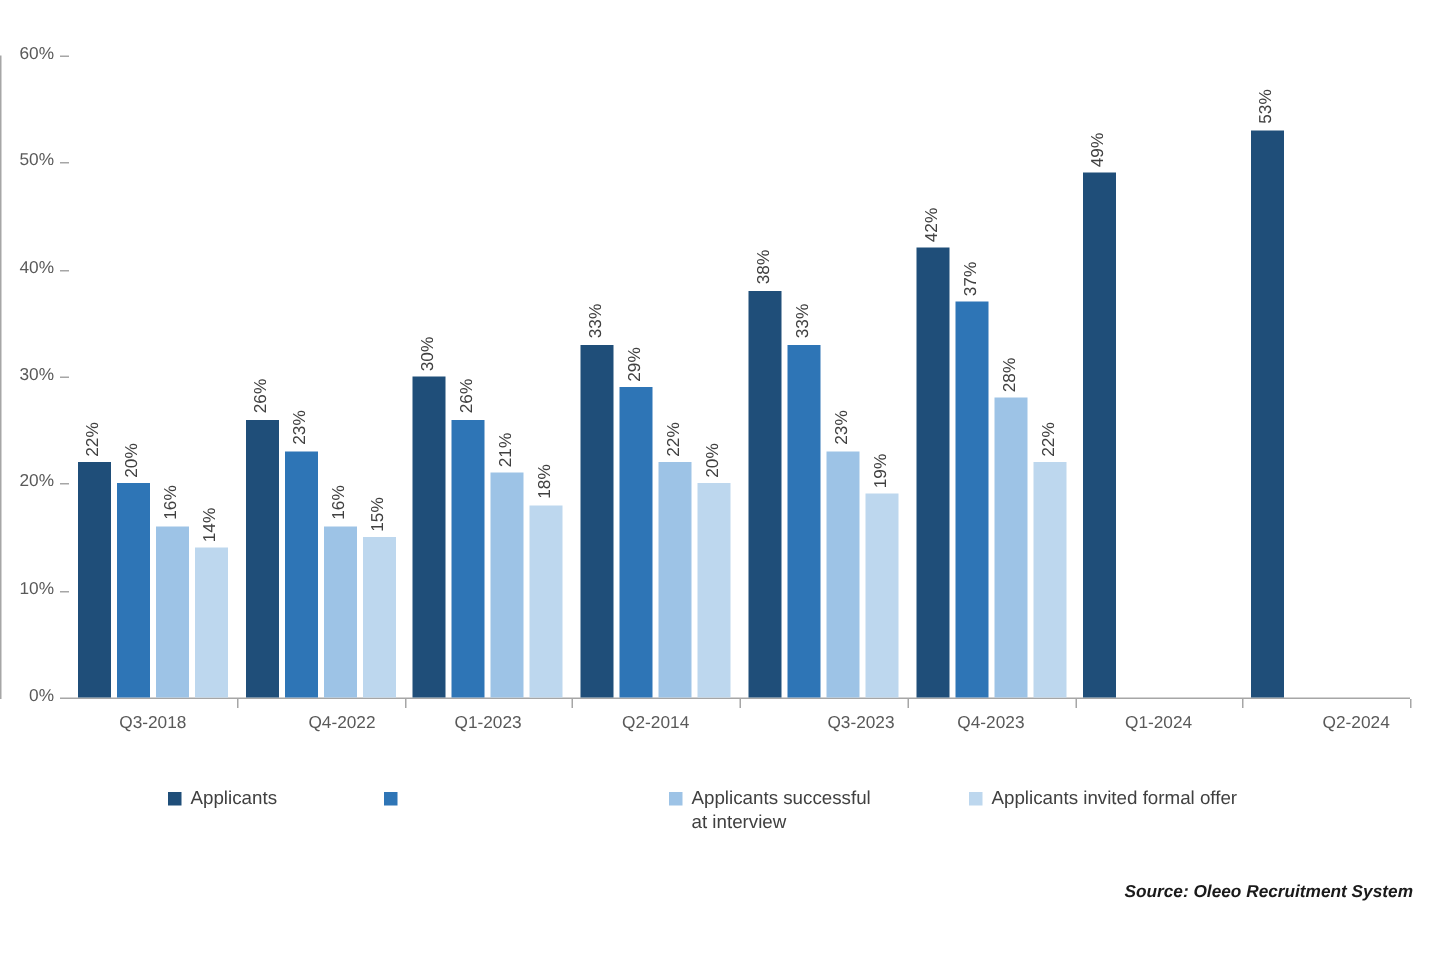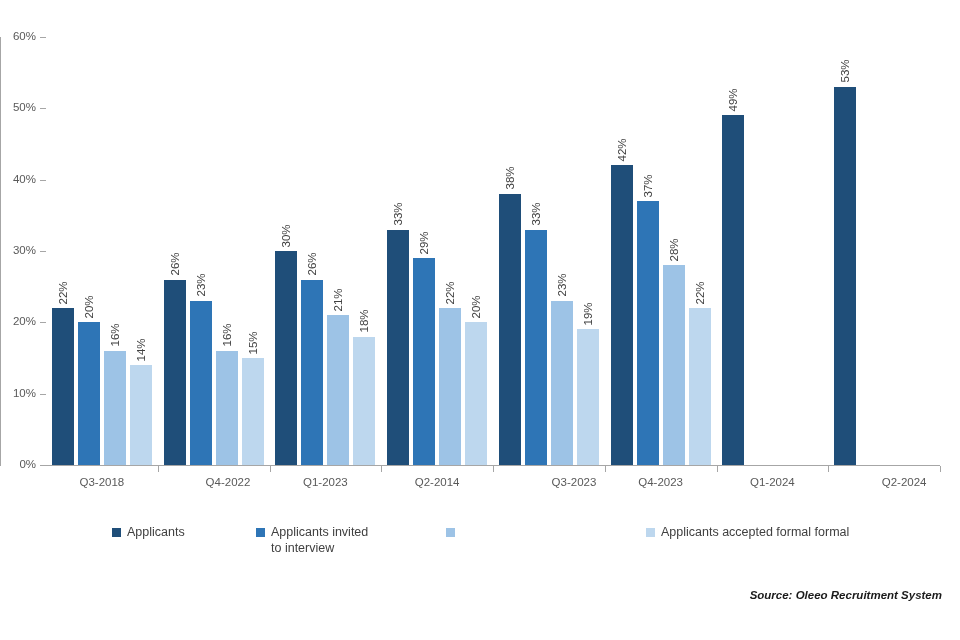--- a/index.html
+++ b/index.html
@@ -232,26 +232,26 @@
       <div class="bar-label" style="left: 805.125px; bottom: 382.067px;">53%</div>
     </div>
 
   <div id="legend">
       <div class="legend-item" style="left: 112px; top: 0px;">
         <span class="legend-swatch" style="background: rgb(31, 78, 121);"></span>
         <span class="legend-text">Applicants</span>
       </div>
       <div class="legend-item" style="left: 256px; top: 0px;">
         <span class="legend-swatch" style="background: rgb(46, 117, 182);"></span>
-        <span class="legend-text">Applicants invited
-to interview</span>
       </div>
       <div class="legend-item" style="left: 446px; top: 0px;">
         <span class="legend-swatch" style="background: rgb(157, 195, 230);"></span>
+        <span class="legend-text">Applicants successful
+at interview</span>
       </div>
       <div class="legend-item" style="left: 646px; top: 0px;">
         <span class="legend-swatch" style="background: rgb(189, 215, 238);"></span>
-        <span class="legend-text">Applicants accepted formal formal</span>
+        <span class="legend-text">Applicants invited formal offer</span>
       </div>
     </div>
 
   <div id="source-note">Source: Oleeo Recruitment  System</div>
 </div>
 
 </body></html>

